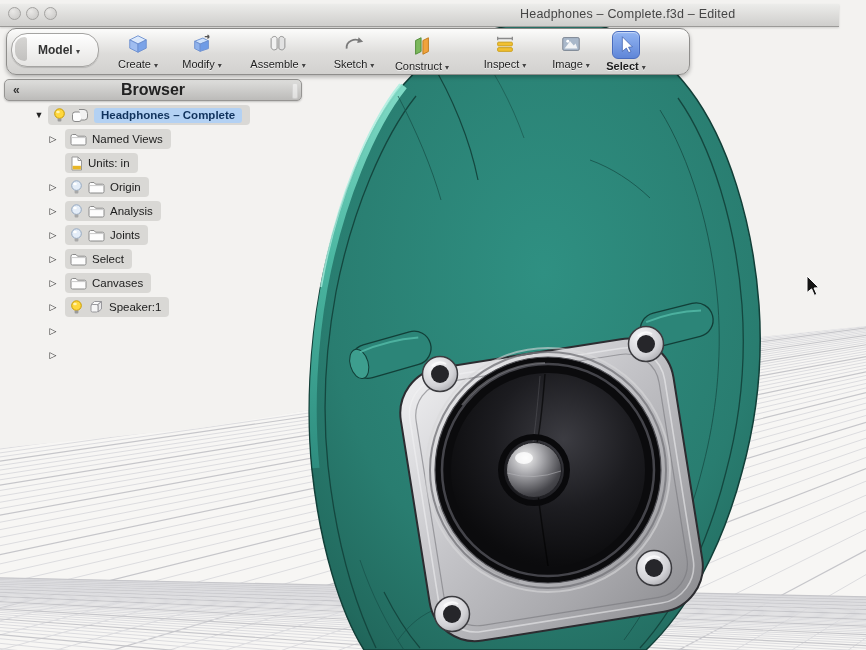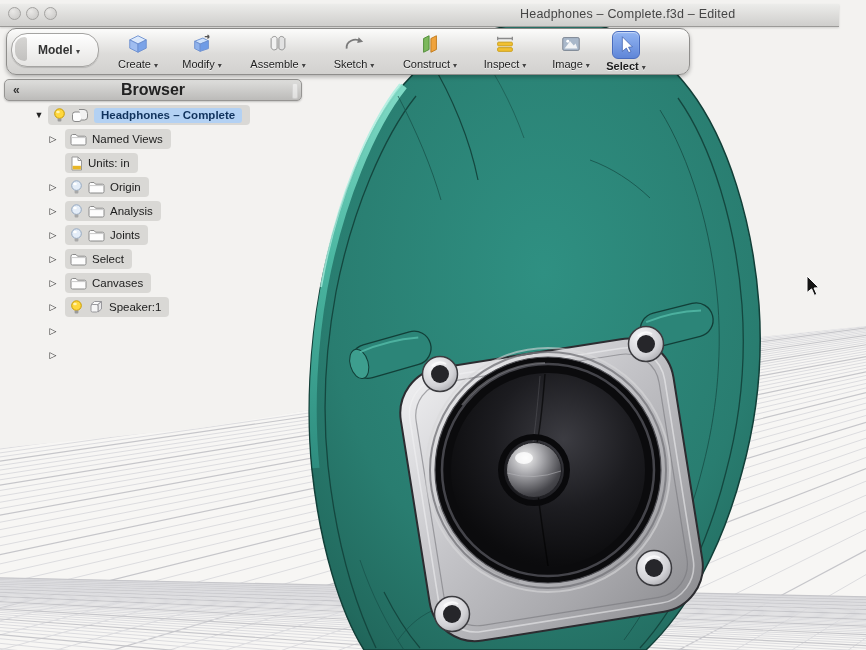--- a/index.html
+++ b/index.html
@@ -399,21 +399,21 @@
         </div>
         <div class="tool-item" style="left: 315px;">
           <span class="tool-ico">
             <svg width="22" height="22" viewBox="0 0 24 24">
               <path d="M4,17 C3,9 13,5 19,9" fill="none" stroke="#7a7a7a" stroke-width="2"></path>
               <polygon points="17,4.5 22,9.5 15.5,11" fill="#7a7a7a"></polygon>
             </svg>
           </span>
           <span class="tool-lbl">Sketch <span class="caret">▾</span></span>
         </div>
-        <div class="tool-item" style="left: 391px;">
+        <div class="tool-item" style="left: 383px; justify-content: flex-end;">
           <span class="tool-ico">
             <svg width="22" height="22" viewBox="0 0 24 24">
               <polygon points="5,6 11,3 11,18 5,21" fill="#7cb85c" stroke="#4e8a34"></polygon>
               <polygon points="13,6 19,3 19,18 13,21" fill="#f0a33c" stroke="#c07818"></polygon>
             </svg>
           </span>
           <span class="tool-lbl">Construct <span class="caret">▾</span></span>
         </div>
         <div class="tool-item" style="left: 466px; align-items: center;">
           <span class="tool-ico">

